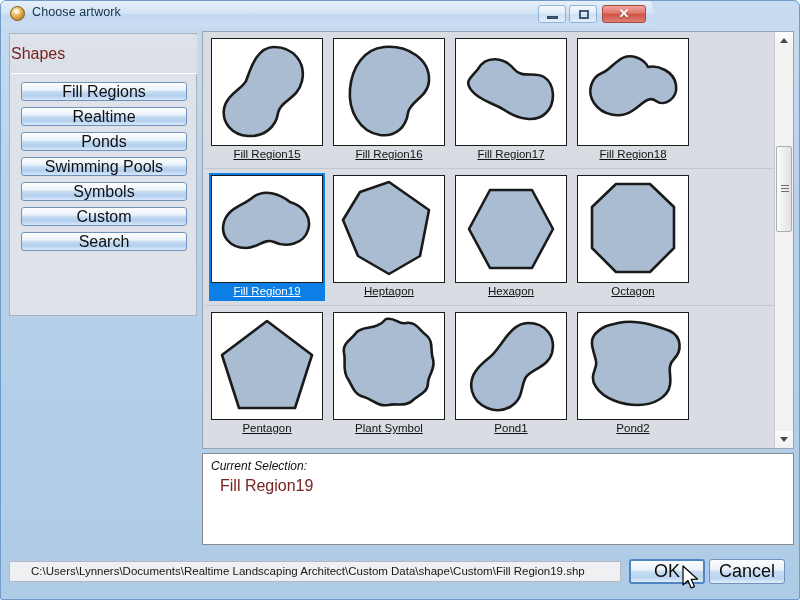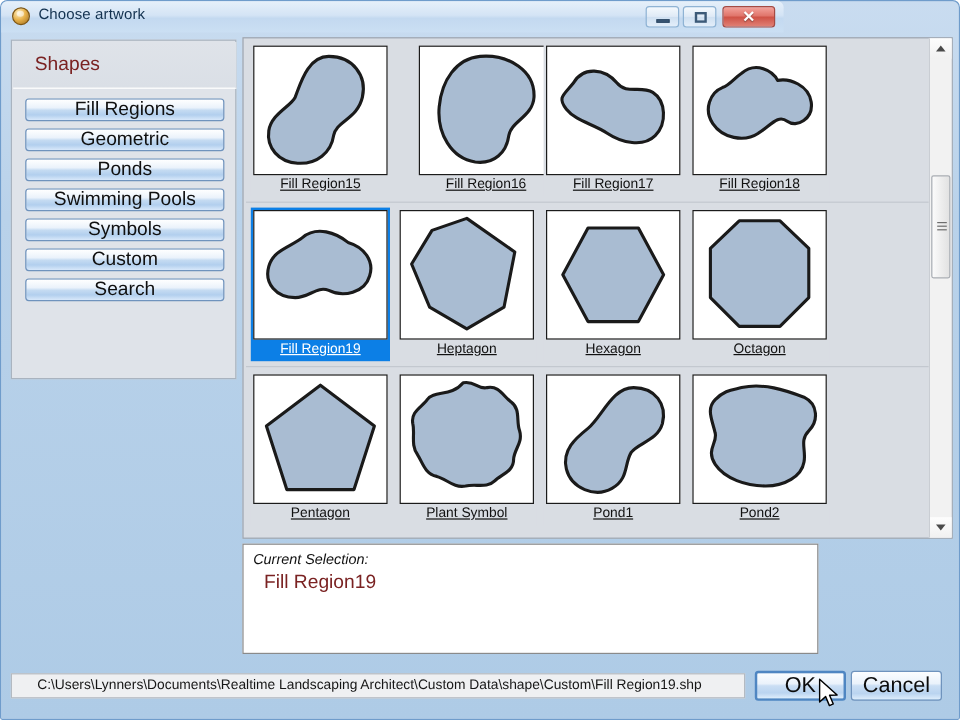--- a/index.html
+++ b/index.html
@@ -98,21 +98,21 @@
     border: 1px solid #a9b3bf;
   }
   #sidebar-header {
     position: absolute; left: 1px; top: 1px;
     width: 186px; height: 39px;
     box-sizing: border-box;
     background: linear-gradient(to bottom, #dfe3e9 0%, #dadfe6 100%);
     border-bottom: 1px solid #ffffff;
   }
   #sidebar-title {
-    position: absolute; left: 18px; top: 10px;
+    position: absolute; left: 0; top: 10px;
     font-size: 16px;
     color: #7a2222;
     white-space: nowrap;
   }
   #sidebar-buttons {
     position: absolute; left: 11px; top: 48px;
     width: 166px;
   }
   .side-btn {
     position: relative;
@@ -220,21 +220,21 @@
   }
   #sb-thumb .grip i {
     display: block; width: 8px; height: 1px;
     background: #6d6d6d; margin-bottom: 2px;
   }
 
   
   #selection-panel {
     position: absolute;
     left: 201px; top: 452px;
-    width: 480px; height: 92px;
+    width: 592px; height: 92px;
     box-sizing: border-box;
     background: #ffffff;
     border: 1px solid #8a8a8a;
     text-align: right;
   }
   #sel-caption {
     position: absolute; left: 8px; top: 5px;
     font-size: 12px; font-style: italic;
     color: #101010;
     white-space: nowrap;
@@ -306,39 +306,39 @@
       <div class="glyph">✕</div>
     </div>
   </div>
 
   <div id="sidebar">
     <div id="sidebar-header">
       <div id="sidebar-title">Shapes</div>
     </div>
     <div id="sidebar-buttons">
         <div class="side-btn">Fill Regions</div>
-        <div class="side-btn">Geometric</div>
+        <div class="side-btn">Realtime</div>
         <div class="side-btn">Ponds</div>
         <div class="side-btn">Swimming Pools</div>
         <div class="side-btn">Symbols</div>
         <div class="side-btn">Custom</div>
         <div class="side-btn">Search</div>
       </div>
   </div>
 
   <div id="gallery">
       <div class="thumb" style="left: 6px; top: 4px;">
         <div class="thumb-img">
           <svg viewBox="0 0 110 106">
             <path d="M62,8 C82,8 94,24 90,42 C86,60 68,62 66,74 C64,88 52,98 36,97 C20,96 10,84 12,70 C14,56 30,50 34,42 C38,32 44,8 62,8 Z" fill="#a9bcd2" stroke="#1a1a1a" stroke-width="2.6" stroke-linejoin="round"></path>
           </svg>
         </div>
         <div class="thumb-label">Fill Region15</div>
       </div>
-      <div class="thumb" style="left: 144px; top: 4px;">
+      <div class="thumb" style="left: 128px; top: 4px;">
         <div class="thumb-img">
           <svg viewBox="0 0 110 106">
             <path d="M50,8 C74,6 96,20 95,42 C94,58 76,62 74,74 C72,88 62,98 46,96 C26,93 14,72 16,50 C18,28 30,10 50,8 Z" fill="#a9bcd2" stroke="#1a1a1a" stroke-width="2.6" stroke-linejoin="round"></path>
           </svg>
         </div>
         <div class="thumb-label">Fill Region16</div>
       </div>
       <div class="thumb" style="left: 250px; top: 4px;">
         <div class="thumb-img">
           <svg viewBox="0 0 110 106">

